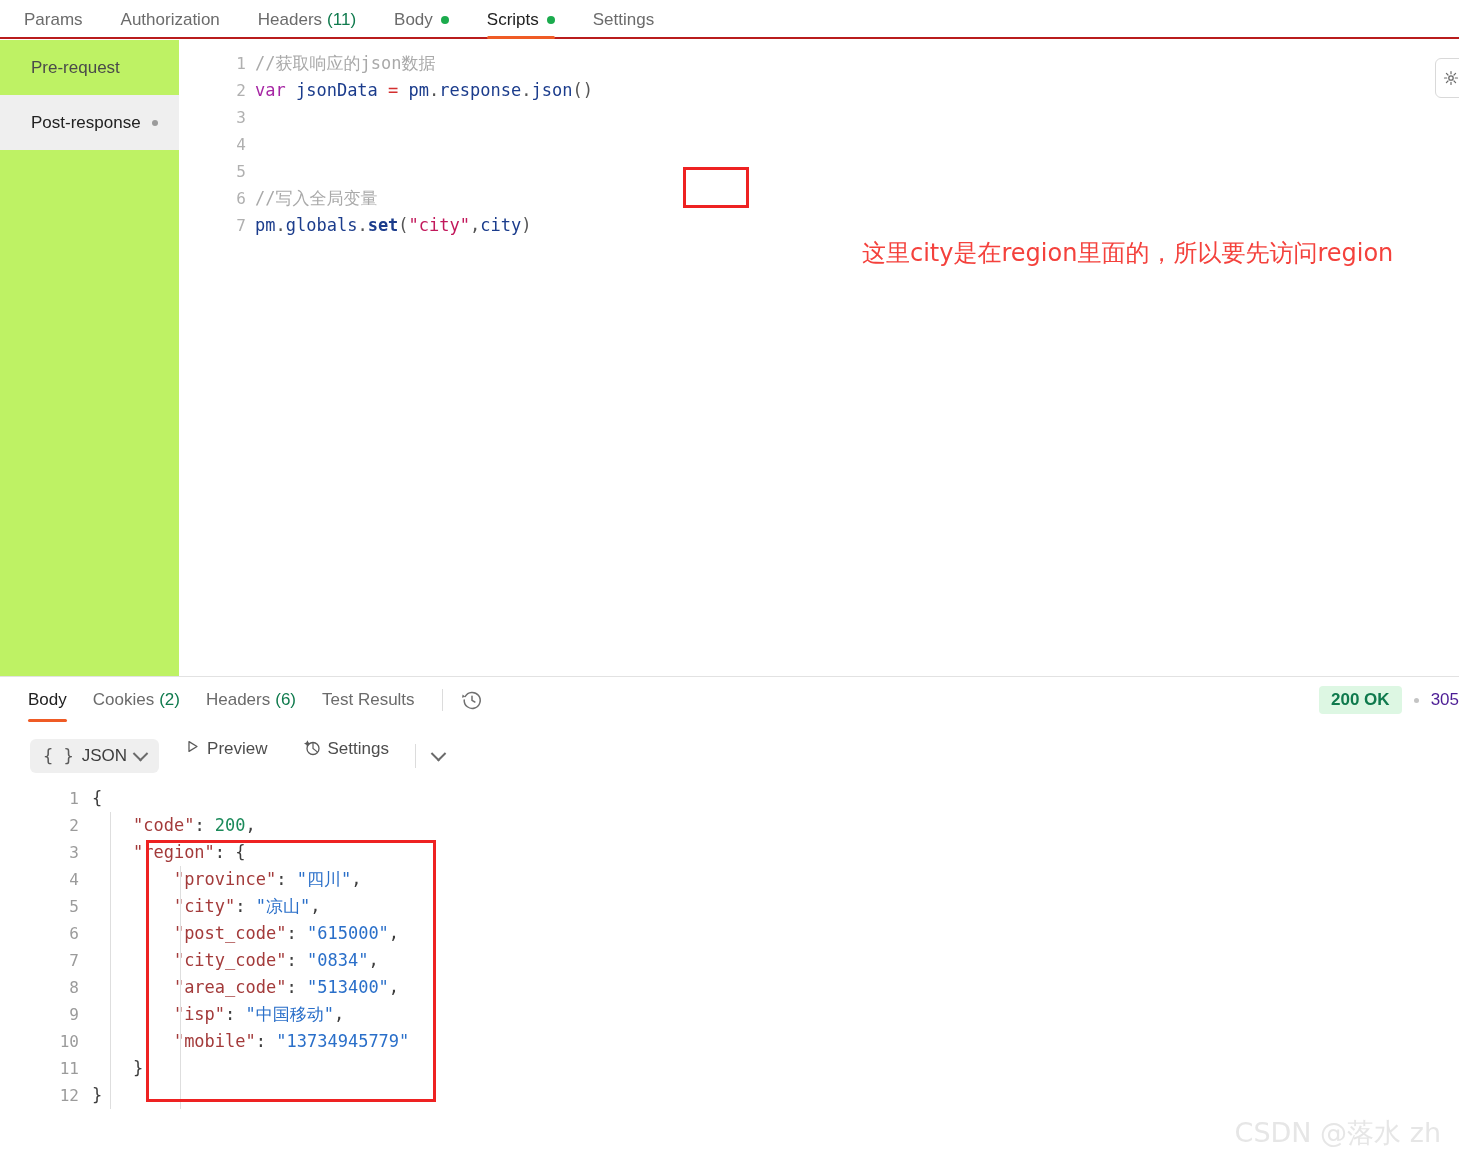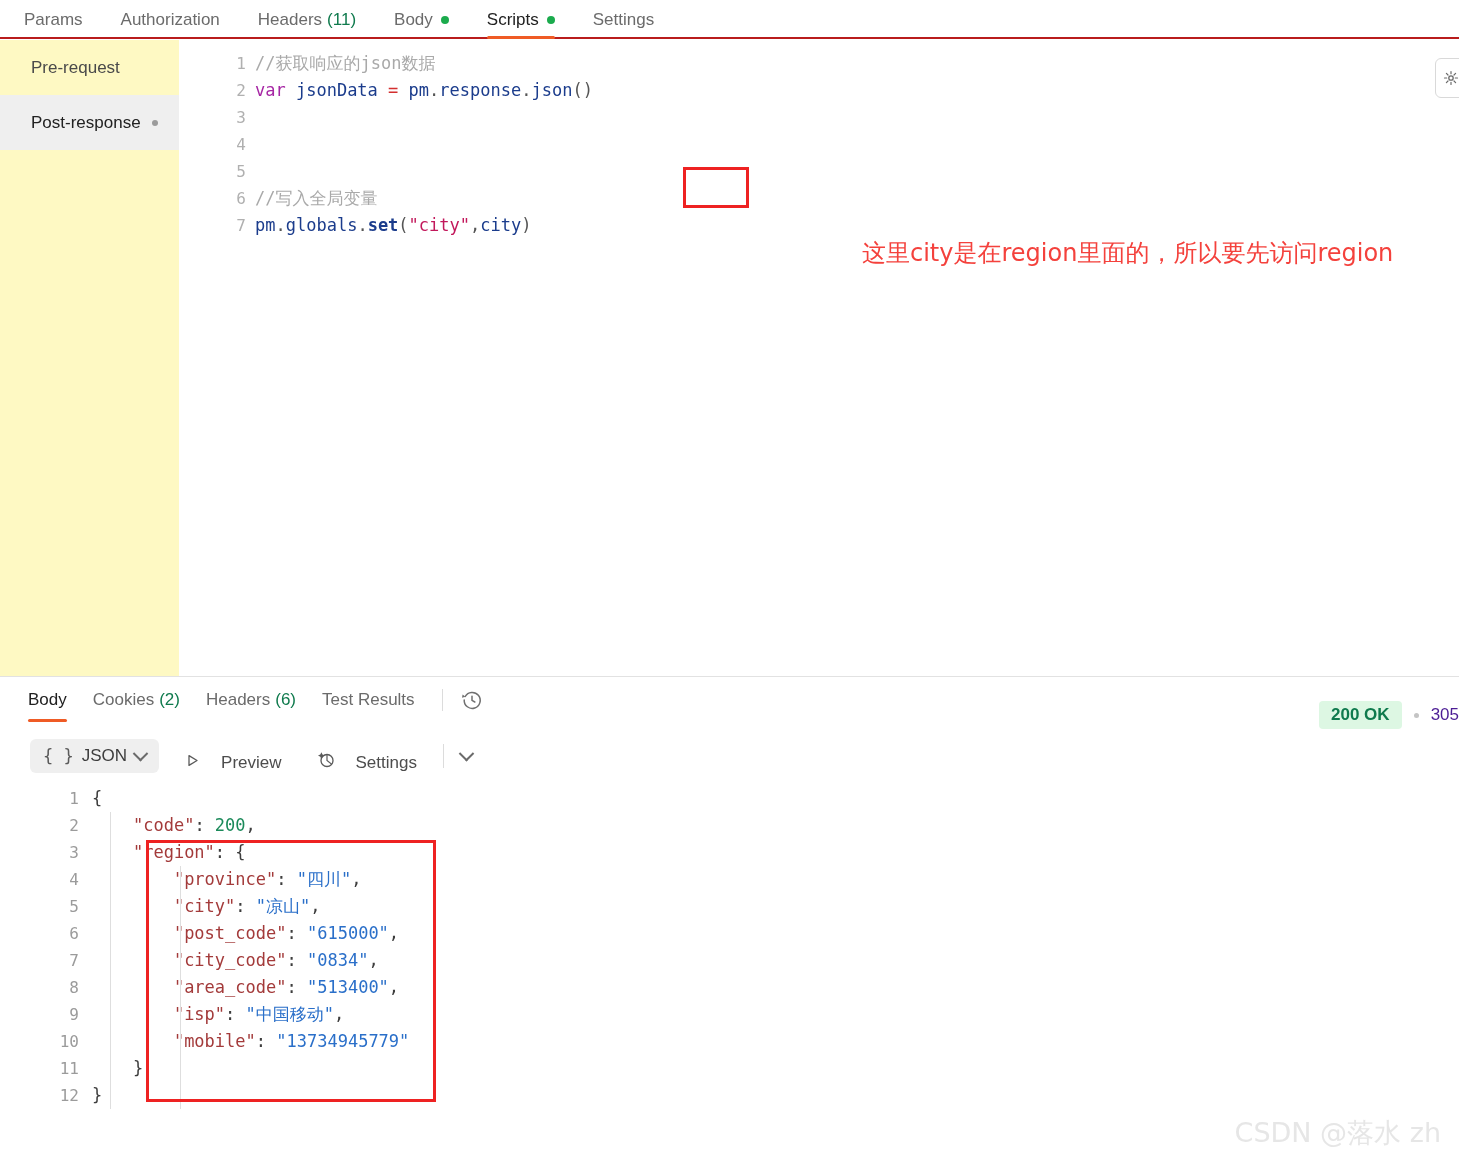--- a/index.html
+++ b/index.html
@@ -60,21 +60,21 @@
     vertical-align: middle;
   }
 
   
   .script-sidebar {
     position: absolute;
     left: 0; top: 40px;
     width: 194px; height: 636px;
     border-right: 1px solid #e8e8e8;
     box-sizing: border-box;
-    background: #fef9c3;
+    background: #bef264;
   }
   .script-item {
     height: 55px;
     display: flex;
     align-items: center;
     padding-left: 31px;
     font-size: 17px;
     color: #4a4a4a;
     cursor: pointer;
     box-sizing: border-box;
@@ -216,21 +216,21 @@
   .history-btn {
     margin-top: 8px;
     width: 30px; height: 30px;
     display: flex; align-items: center; justify-content: center;
     color: #707070;
     cursor: pointer;
   }
 
   .resp-status {
     position: absolute;
-    right: 0; top: 24px;
+    right: 0; top: 9px;
     display: flex;
     align-items: center;
     font-size: 17px;
   }
   .status-badge {
     background: #ddf7e3;
     color: #0f7a4d;
     border-radius: 4px;
     padding: 4px 12px;
     font-weight: bold;
@@ -260,22 +260,22 @@
     height: 34px;
     padding: 0 13px;
     border-radius: 6px;
     background: #efefef;
     font-size: 17px;
     color: #3d3d3d;
     cursor: pointer;
   }
   .tool-btn {
     display: flex;
-    align-items: flex-end;
-    gap: 21px;
+    align-items: flex-start;
+    gap: 7px;
     height: 34px;
     padding: 0 10px;
     margin-left: 16px;
     font-size: 17px;
     color: #4d4d4d;
     cursor: pointer;
   }
   .chev {
     display: inline-block;
     width: 9px; height: 9px;

